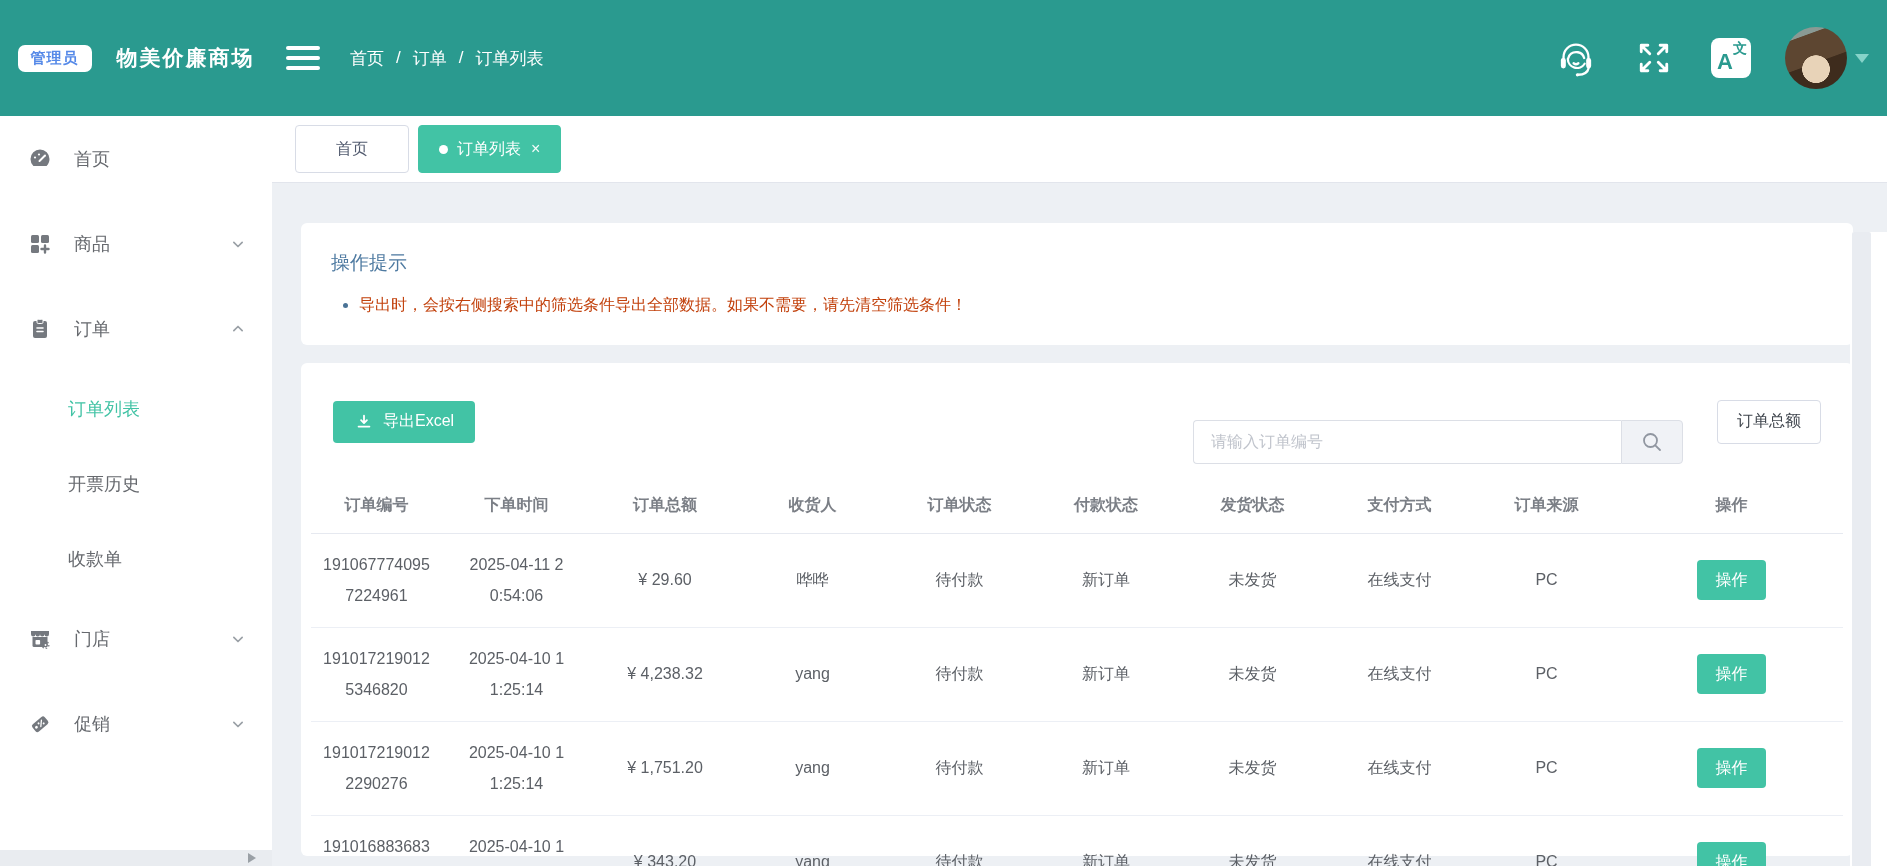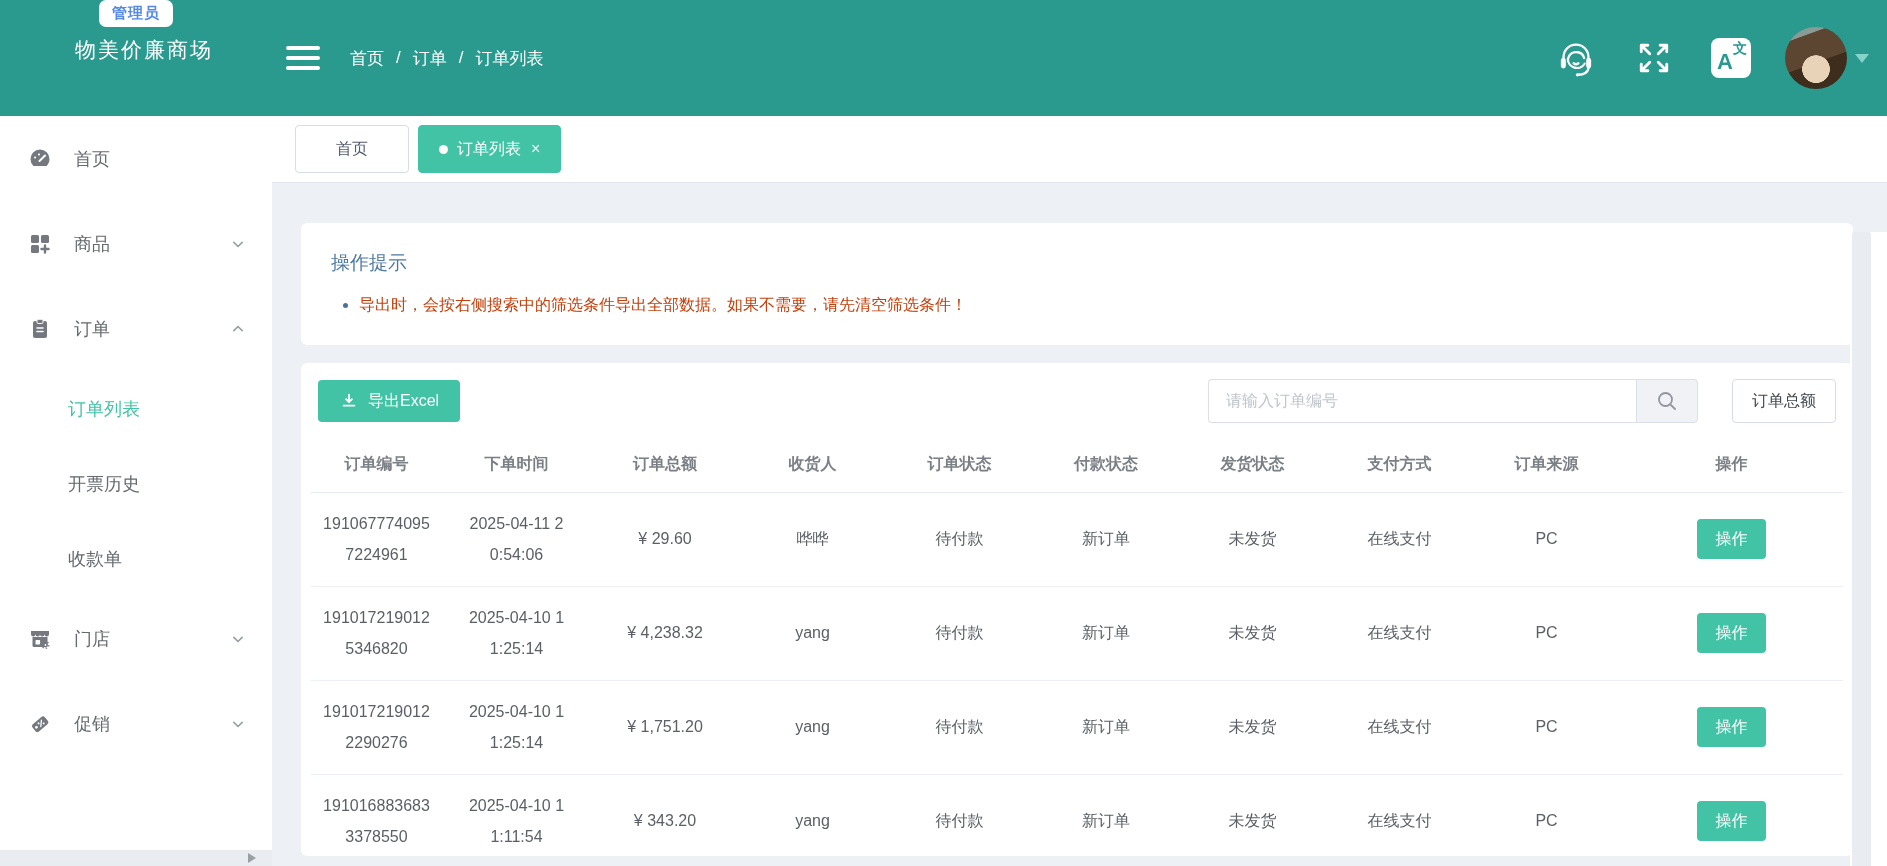--- a/index.html
+++ b/index.html
@@ -2,25 +2,25 @@
 <html><head>
 <meta charset="utf-8">
 <style>
   * { box-sizing: border-box; margin: 0; padding: 0; }
   html,body { width:1887px; height:866px; overflow:hidden;
     font-family:"Liberation Sans","DejaVu Sans",sans-serif; background:#fff; }
   .app { position:relative; width:1887px; height:866px; }
 
   
   .topbar { height:116px; background:#2a9a8f; display:flex; align-items:center; }
-  .brand { width:272px; flex:0 0 272px; height:100%; display:flex; flex-direction:column;
-    align-items:center; gap:9px; }
+  .brand { width:272px; flex:0 0 272px; height:100%; display:flex; flex-direction:row;
+    align-items:center; justify-content:center; gap:9px; }
   .badge { background:#fff; color:#5589e8; font-weight:700; font-size:15px;
     padding:4px 13px; border-radius:7px; letter-spacing:1px; }
-  .brand-title { color:#fff; font-size:21px; font-weight:400; letter-spacing:2px;margin-left:16px; }
+  .brand-title { color:#fff; font-size:21px; font-weight:700; letter-spacing:2px;margin-left:16px; }
   .hamburger { margin-left:14px; width:34px; display:flex; flex-direction:column; gap:6px; cursor:pointer; }
   .hamburger span { display:block; height:4px; background:#fff; border-radius:2px; }
   .breadcrumb { margin-left:30px; display:flex; align-items:center; gap:12px;
     color:#fff; font-size:17px; }
   .crumb { cursor:pointer; }
   .header-actions { margin-left:auto; display:flex; align-items:center; padding-right:18px; }
   .h-icon { cursor:pointer; display:flex; align-items:center; justify-content:center; }
   .h-headset { margin-right:38px; }
   .h-full { margin-right:40px; }
   .translate-box { width:40px; height:40px; background:#fff; border-radius:8px;
@@ -68,25 +68,25 @@
 
   .content { padding:40px 34px 0 29px;border-radius:27px; }
 
   .tip-card { background:#fff; border-radius:6px; padding:27px 30px 28px; margin-bottom:18px; }
   .tip-title { font-size:19px; color:#4e7aa1; font-weight:400; }
   .tip-list { margin:17px 0 0 28px; }
   .tip-list li { color:#c2410c; font-size:16px; line-height:24px; }
   .tip-list li::marker { color:#4a7396; }
 
   .table-card { background:#fff; border-radius:6px; padding:16px 0 0; height:493px; }
-  .toolbar { display:flex; align-items:center; padding:0 17px; margin-bottom:15px; }
+  .toolbar { display:flex; align-items:center; padding:0 32px; margin-bottom:15px; }
   .export-btn { background:#42c3a5; border:none; color:#fff; height:42px; padding:0 21px;
     border-radius:4px; font-size:16px; display:inline-flex; align-items:center; gap:9px;
     cursor:pointer; font-family:inherit; }
-  .search-group { margin-left:auto; display:flex; }
+  .search-group { margin-left:auto; display:flex;margin-top:41px; }
   .search-input { width:428px; height:44px; border:1px solid #dcdfe6; border-right:none;
     border-radius:4px 0 0 4px; padding:0 17px; font-size:16px; color:#333; outline:none;
     font-family:inherit; }
   .search-input::placeholder { color:#c0c4cc; }
   .search-append { width:62px; height:44px; border:1px solid #dcdfe6; background:#f0f2f6;
     border-radius:0 4px 4px 0; display:flex; align-items:center; justify-content:center;
     cursor:pointer; }
   .adv-btn { margin-left:34px; height:44px; padding:0 19px; background:#fff;
     border:1px solid #d8dce6; border-radius:4px; font-size:16px; color:#40464e;
     cursor:pointer; font-family:inherit; }

